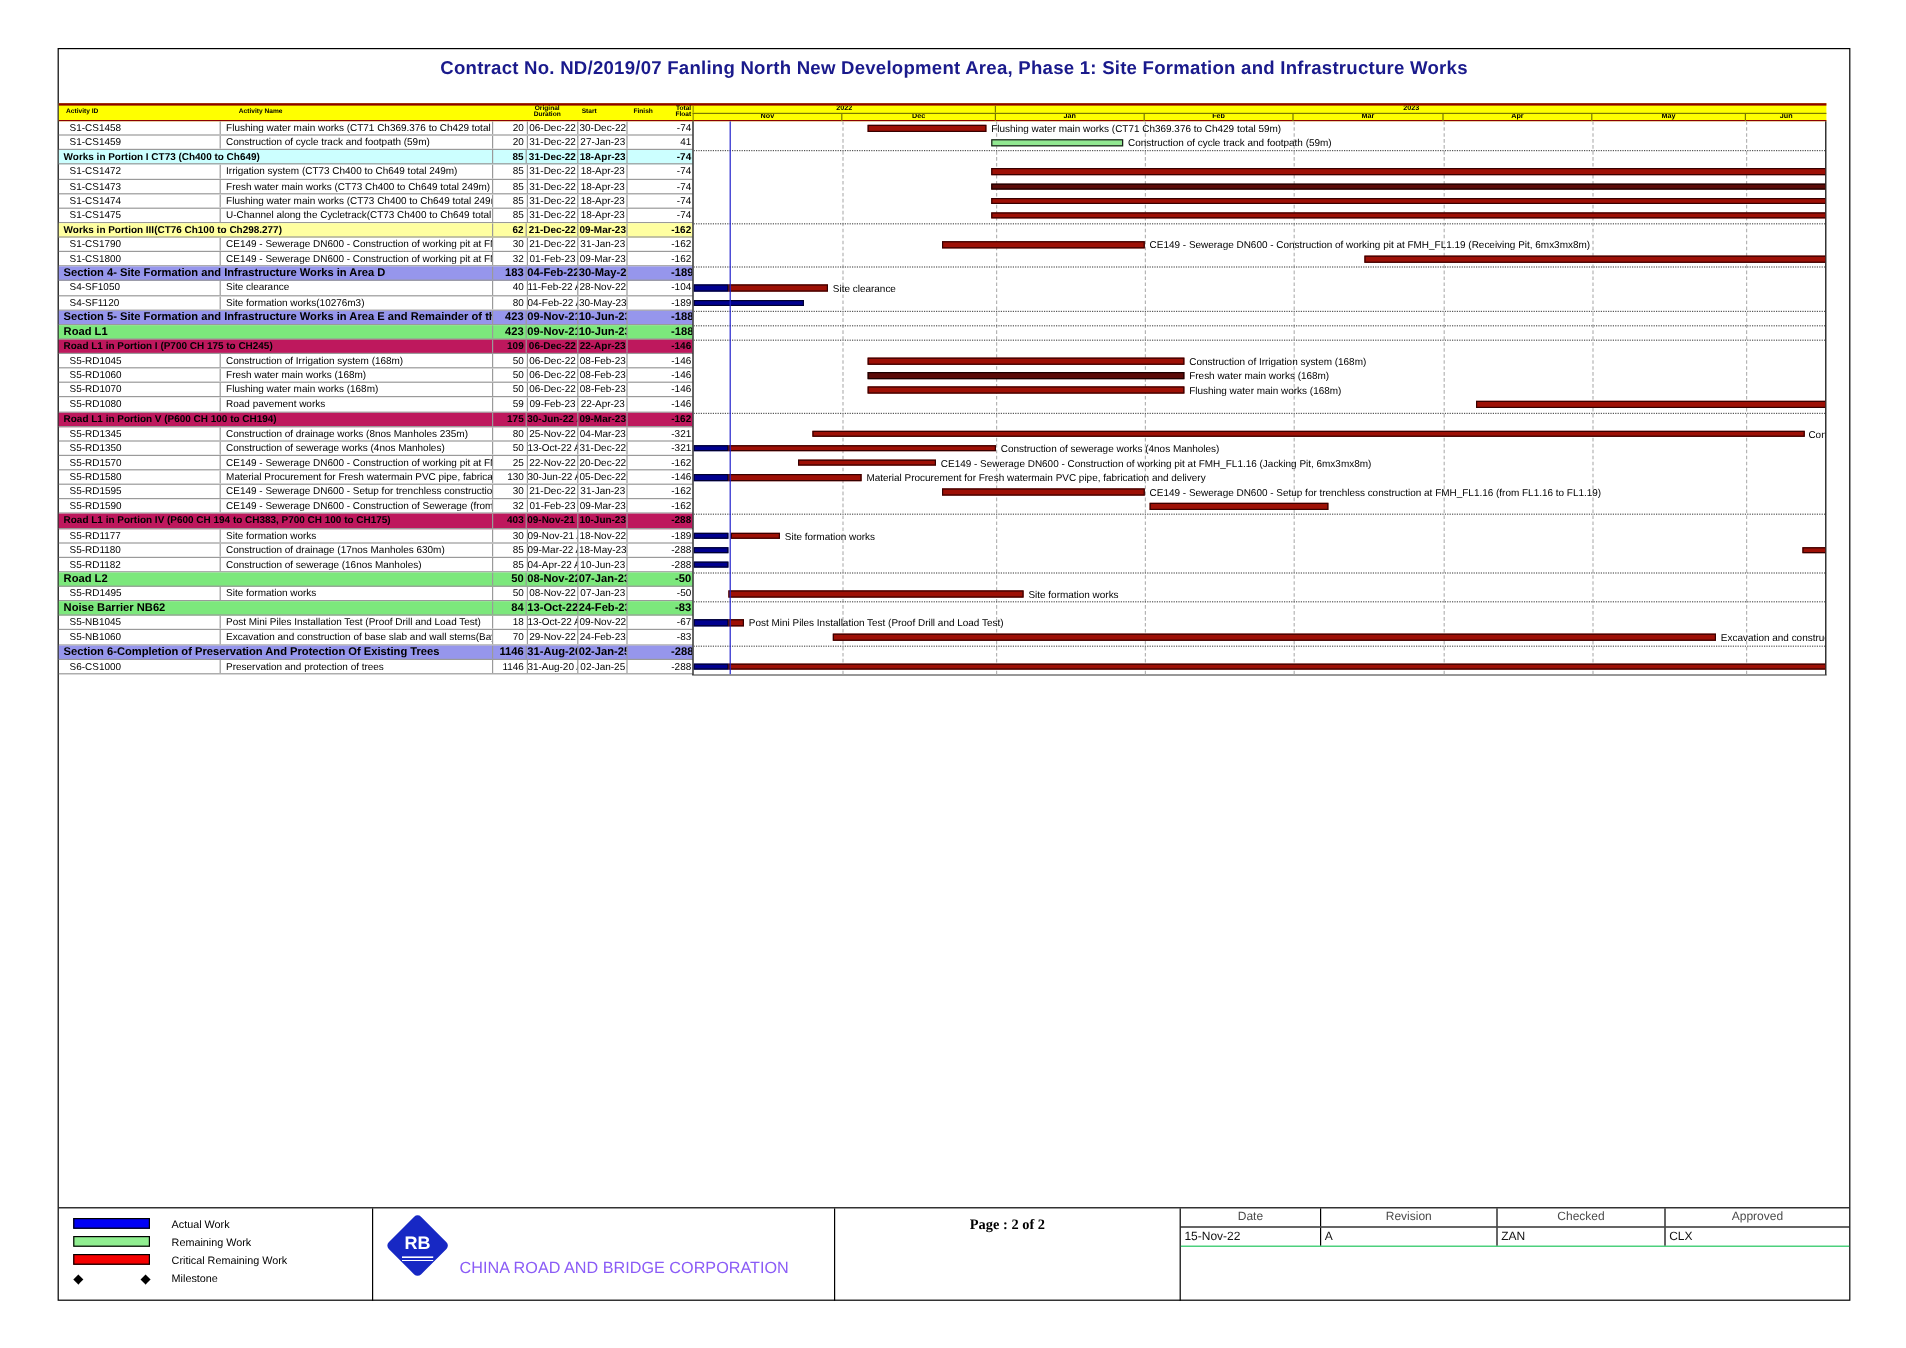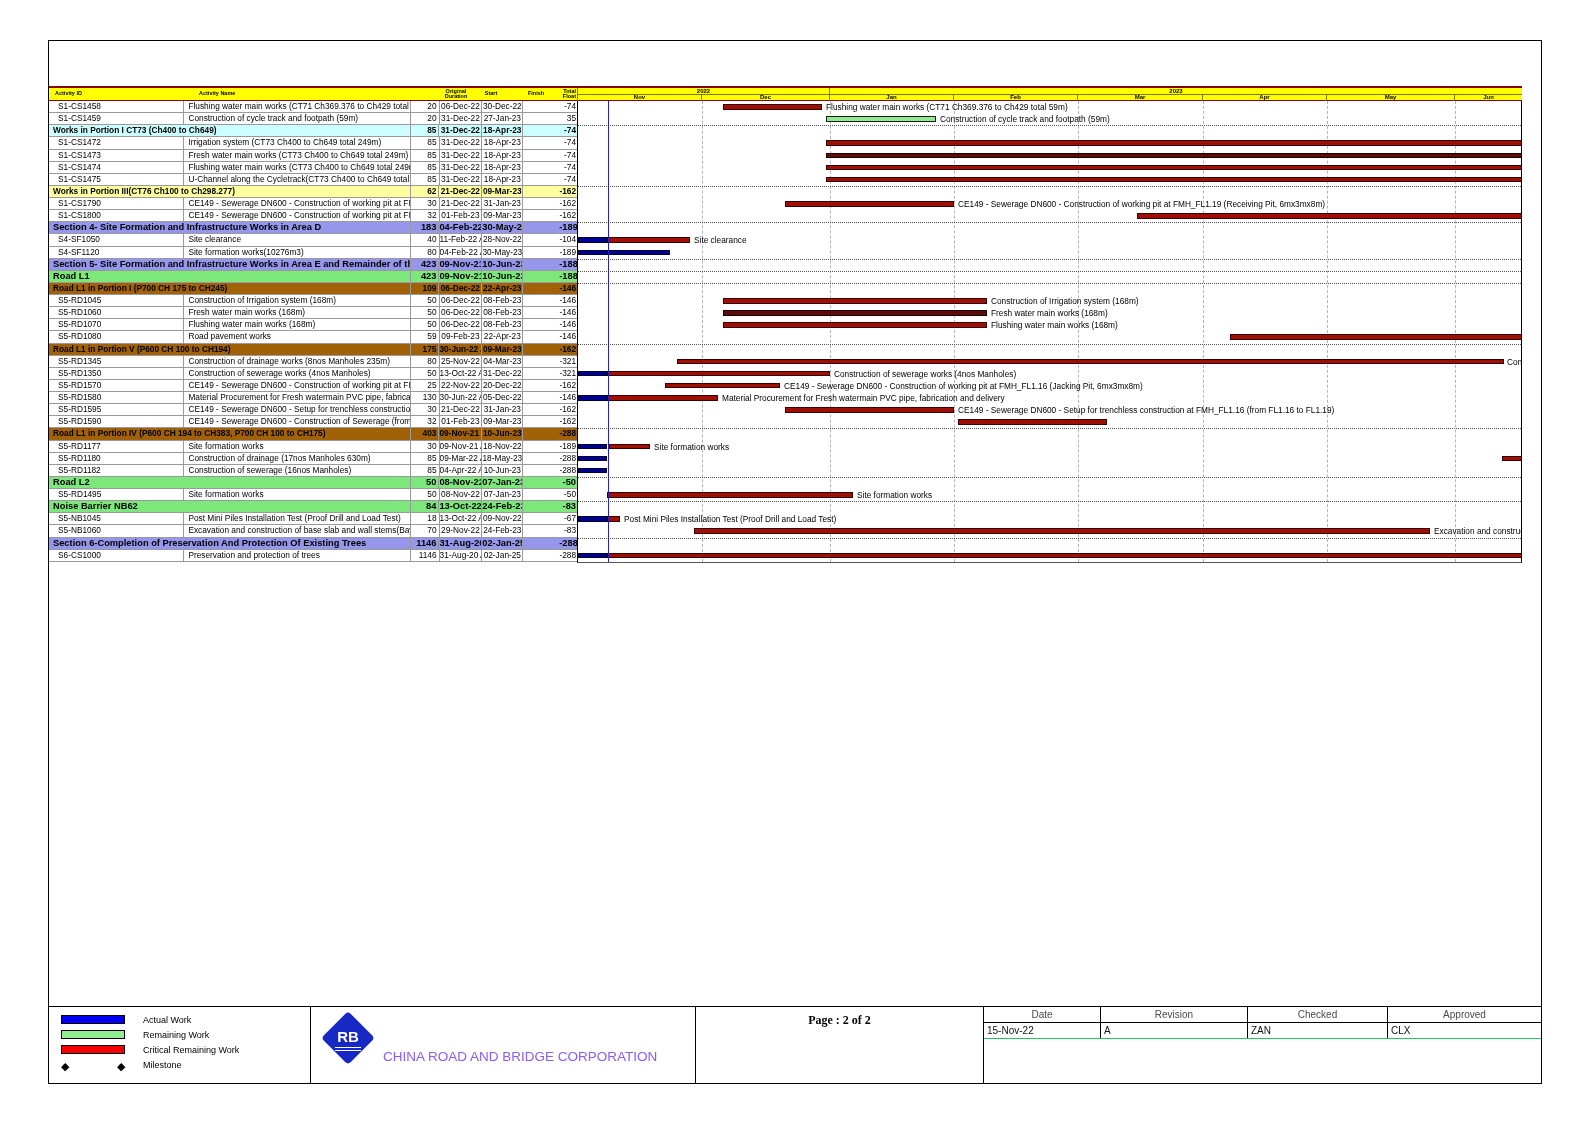--- a/index.html
+++ b/index.html
@@ -20,21 +20,21 @@
   .c.od{width:30px;text-align:right;padding-right:2px;}
   .c.st{width:46px;text-align:center;}
   .c.fn{width:44px;text-align:center;}
   .c.tf{width:19px;text-align:right;padding-right:1px;border-right:none;margin-left:36px;}
   .c.span{width:389px;padding-left:4px;font-weight:bold;}
   .sumrow{font-weight:bold;}
   .t-cyan{background:#ccffff;}
   .t-yellow{background:#ffffa0;}
   .t-section{background:#9696ec;}
   .t-green{background:#7ce87c;}
-  .t-orange{background:#a16207;}
+  .t-orange{background:#be185d;}
   .t-section .c, .t-green .c{font-size:9.3px;}
   
   #chart{position:relative;width:945px;border-left:1px solid #000;border-right:1px solid #000;border-bottom:1px solid #555;overflow:hidden;}
   .crow{position:relative;height:12.13px;box-sizing:border-box;}
   .crow.sum{border-top:1px dotted #555;}
   .gridline{position:absolute;top:0;bottom:0;width:0;border-left:1px dashed #b4b4b4;}
   #datadate{position:absolute;top:0;bottom:0;width:0;border-left:1.5px solid #2222cc;z-index:3;}
   .bar{position:absolute;top:3px;height:5.5px;box-sizing:border-box;z-index:2;}
   .bar.red{background:#9e1006;border:1px solid #360000;}
   .bar.red2{background:#5c0b08;border:1px solid #1c0000;}
@@ -73,20 +73,21 @@
   .acell{box-sizing:border-box;border-right:1px solid #000;font-size:10px;line-height:15px;overflow:hidden;}
   .acell.h{text-align:center;color:#4a4a4a;}
   .acell.v{padding-left:3px;color:#111;}
   .aw0{width:117px;}.aw1{width:147px;}.aw2{width:140px;}.aw3{width:153px;border-right:none;}
 </style>
 </head>
 <body>
 
 <div id="page">
   <div id="sheet">
+    <div id="title">Contract No. ND/2019/07 Fanling North New Development Area, Phase 1: Site Formation and Infrastructure Works</div>
 
     <div id="main">
       <div id="hdr">
         <span class="hlbl" style="left:6px;top:3px;">Activity ID</span>
         <span class="hlbl" style="left:150px;top:3px;">Activity Name</span>
         <span class="hlbl" style="left:392px;top:0.5px;width:30px;text-align:center;white-space:pre-line;">Original
 Duration</span>
         <span class="hlbl" style="left:419px;top:3px;width:46px;text-align:center;">Start</span>
         <span class="hlbl" style="left:465px;top:3px;width:44px;text-align:center;">Finish</span>
         <span class="hlbl" style="left:507px;top:0.5px;width:20px;text-align:right;white-space:pre-line;">Total
@@ -117,21 +118,21 @@
               <div class="c st">06-Dec-22</div>
               <div class="c fn">30-Dec-22</div>
               <div class="c tf">-74</div>
             </div>
             <div class="trow">
               <div class="c id">S1-CS1459</div>
               <div class="c nm">Construction of cycle track and footpath (59m)</div>
               <div class="c od">20</div>
               <div class="c st">31-Dec-22</div>
               <div class="c fn">27-Jan-23</div>
-              <div class="c tf">35</div>
+              <div class="c tf">41</div>
             </div>
             <div class="trow sumrow t-cyan">
               <div class="c span">Works in Portion I CT73 (Ch400 to Ch649)</div>
               <div class="c od">85</div>
               <div class="c st">31-Dec-22</div>
               <div class="c fn">18-Apr-23</div>
               <div class="c tf">-74</div>
             </div>
             <div class="trow">
               <div class="c id">S1-CS1472</div>

